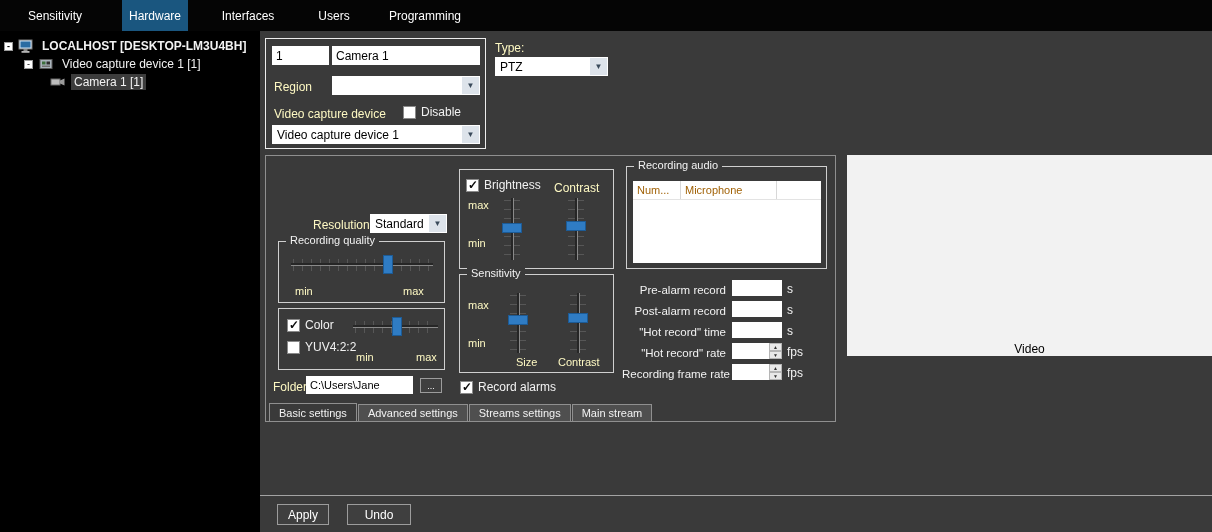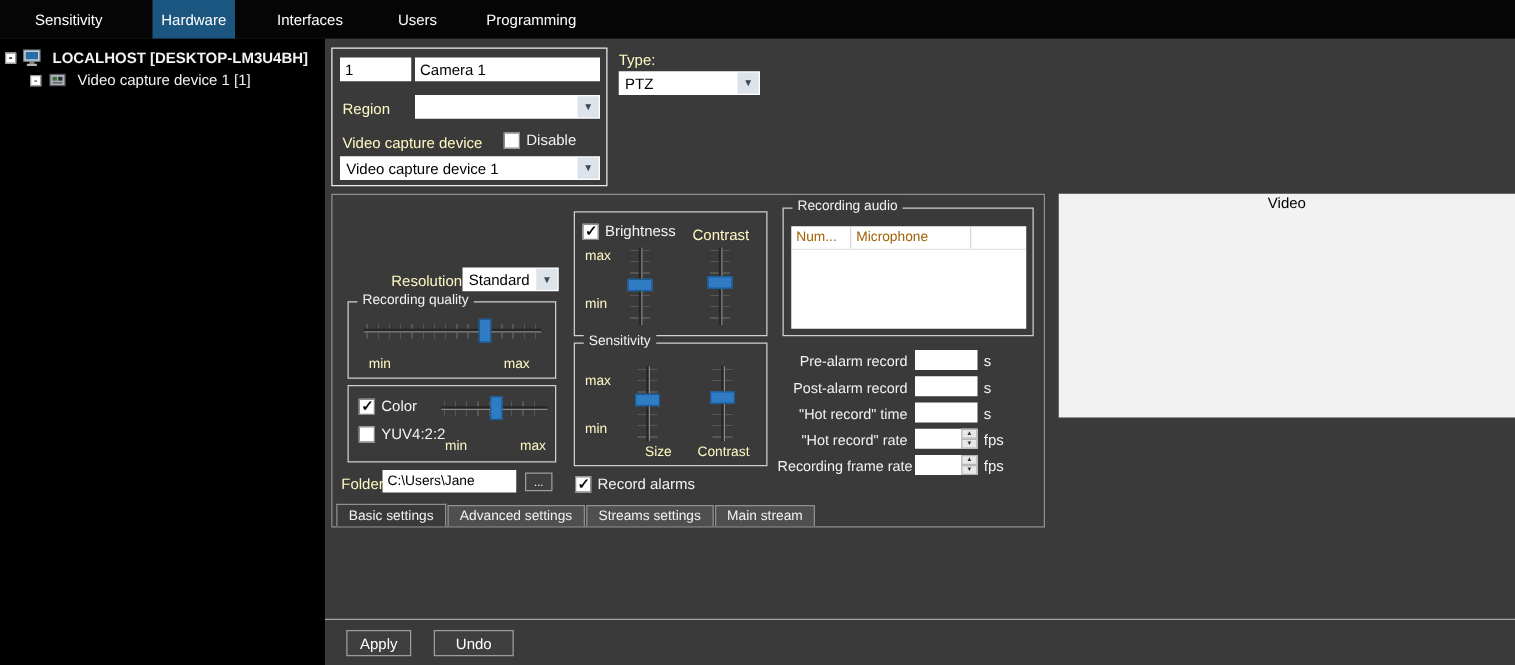--- a/index.html
+++ b/index.html
@@ -73,21 +73,21 @@
   .spin{position:absolute;right:0;top:0;bottom:0;width:13px;display:flex;flex-direction:column;}
   .spin span{flex:1;background:#e8e8e8;border:1px solid #b5b5b5;color:#333;font-size:5px;display:flex;align-items:center;justify-content:center;cursor:pointer;}
   .f-unit{margin-left:5px;font-size:12px;}
 
   
   .panel-tabs{position:absolute;left:3px;bottom:0;display:flex;align-items:flex-end;}
   .ptab{height:17px;display:flex;align-items:center;justify-content:center;padding:0 9px;font-size:11px;background:#4f4f4f;border:1px solid #8f8f8f;border-bottom:none;margin-right:1px;cursor:pointer;white-space:nowrap;}
   .ptab.active{background:#3a3a3a;height:18px;}
 
   
-  .video{position:absolute;left:587px;top:124px;width:365px;height:179px;background:#f2f2f2;color:#000;display:flex;align-items:flex-start;justify-content:center;font-size:12px;}
+  .video{position:absolute;left:587px;top:124px;width:365px;height:201px;background:#f2f2f2;color:#000;display:flex;align-items:flex-end;justify-content:center;font-size:12px;}
 
   
   .footer{position:absolute;left:260px;bottom:0;width:952px;height:37px;background:#3a3a3a;border-top:1px solid #a3a3a3;}
   .btn{position:absolute;top:8px;height:21px;background:#3f3f3f;border:1px solid #9c9c9c;color:#fff;font-size:12px;font-family:"Liberation Sans",sans-serif;cursor:pointer;}
   .btn.apply{left:17px;width:52px;}
   .btn.undo{left:87px;width:64px;}
 </style>
 </head>
 <body>
 
@@ -119,20 +119,29 @@
       <span class="tree-icon">
         <svg width="16" height="14" viewBox="0 0 16 14">
           <rect x="2" y="2.5" width="12" height="9" fill="#aab4bc" stroke="#5a5a5a"></rect>
           <rect x="4" y="4.5" width="3.5" height="3" fill="#3d6e3d"></rect>
           <rect x="8.5" y="4.5" width="3.5" height="3" fill="#2d2d2d"></rect>
           <rect x="4" y="8.5" width="8" height="1.5" fill="#707070"></rect>
         </svg>
       </span>
       <span class="tree-label">Video capture device 1 [1]</span>
     </div>
+    <div class="tree-row l2">
+      <span class="tree-icon">
+        <svg width="16" height="12" viewBox="0 0 16 12">
+          <rect x="1" y="3" width="9" height="6" fill="#bdbdbd" stroke="#6a6a6a"></rect>
+          <polygon points="10,4.5 14.5,2.5 14.5,9.5 10,7.5" fill="#9a9a9a"></polygon>
+        </svg>
+      </span>
+      <span class="tree-label selected">Camera 1 [1]</span>
+    </div>
   </div>
 
   <div class="main">
 
     <div class="camera-box">
       <input class="tinput" style="left: 6px; top: 7px; width: 57px;" value="1">
       <input class="tinput" style="left: 66px; top: 7px; width: 148px;" value="Camera 1">
       <span class="lab" style="left:8px;top:41px;">Region</span>
       <div class="select" style="left:66px;top:37px;width:148px;">
         <span></span>

